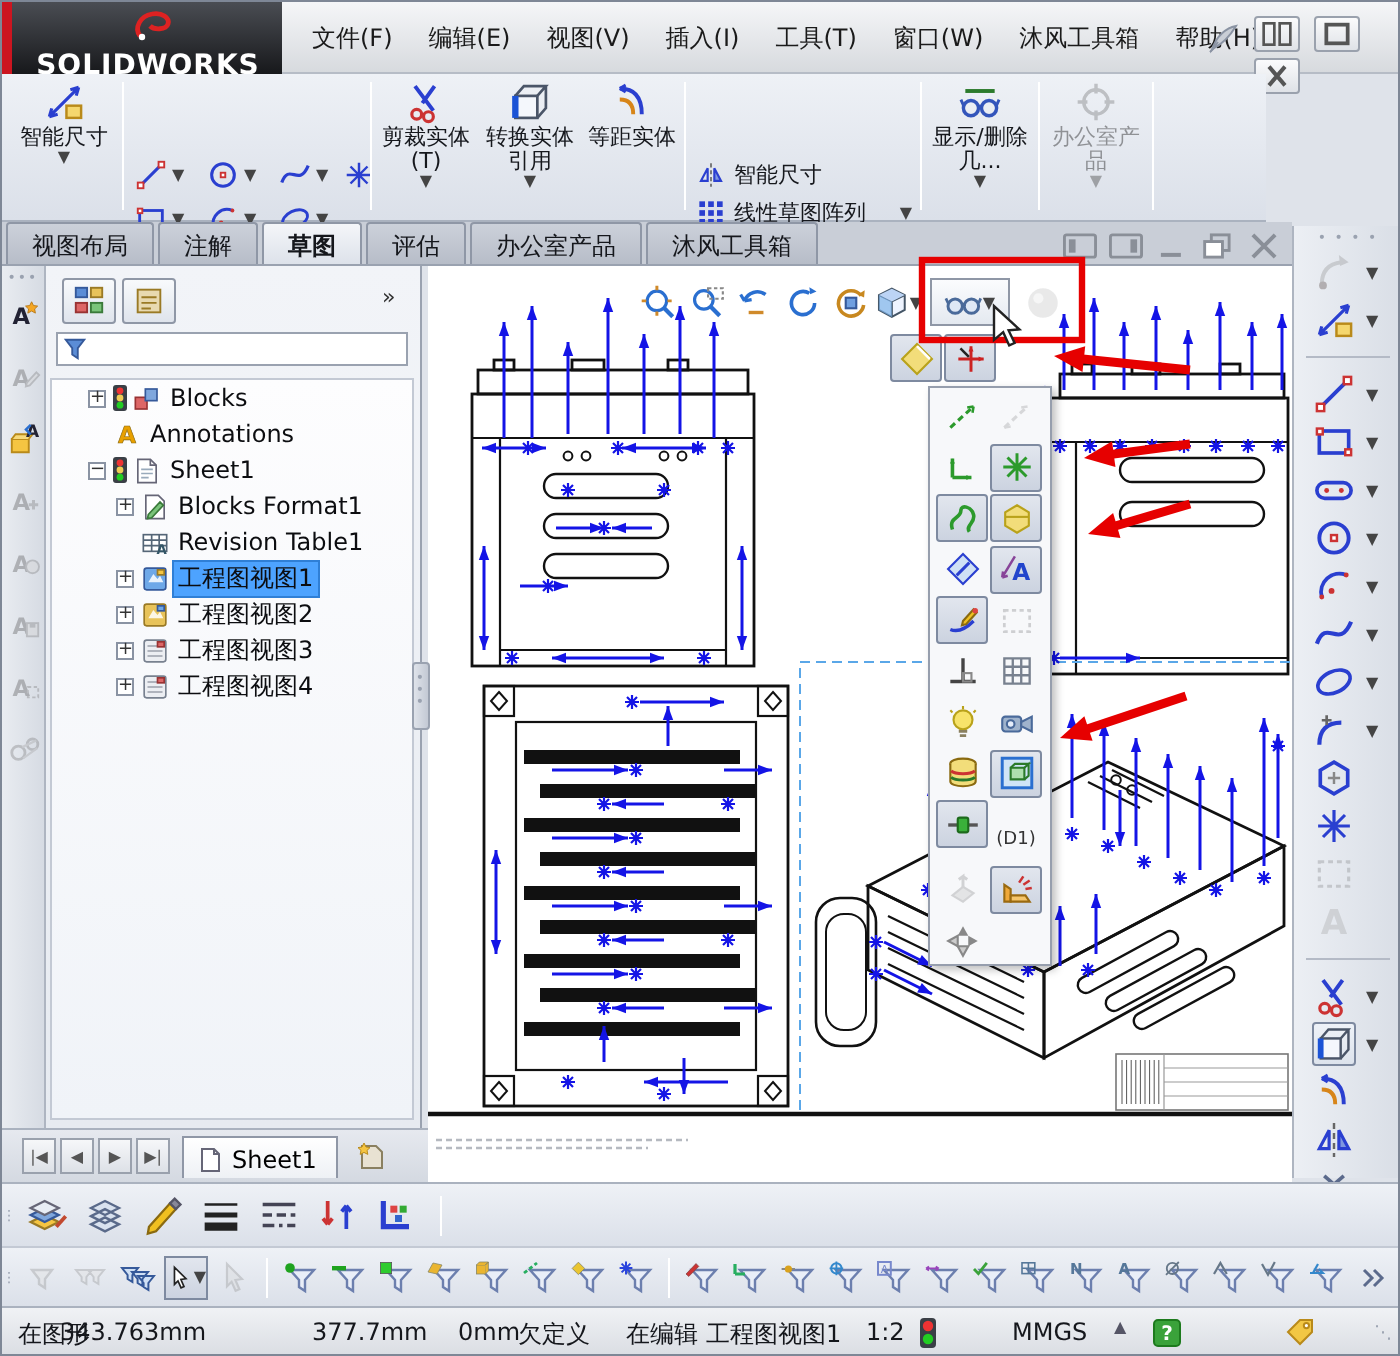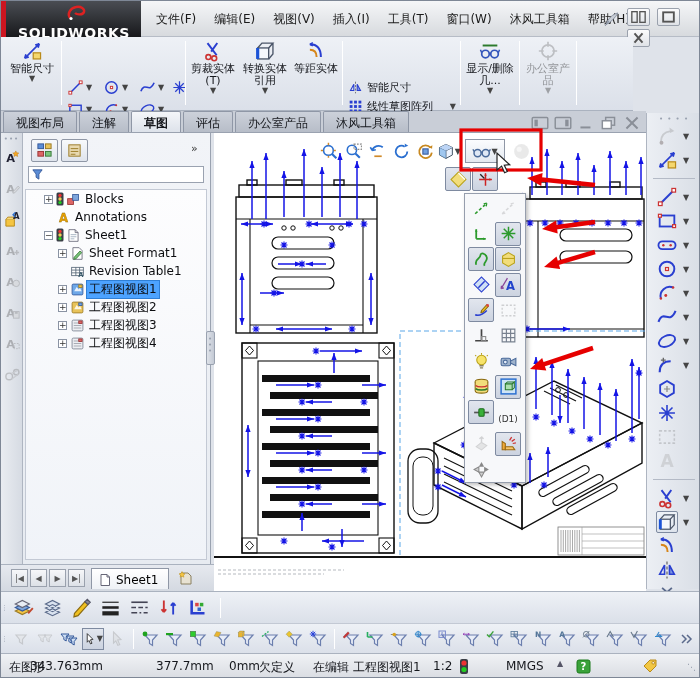--- a/index.html
+++ b/index.html
@@ -486,21 +486,21 @@
           <span class="" style="padding:0 2px">Sheet1</span>
         </div>
         <div class="trow" style="padding-left: 32px;">
           <span class="texp ">+</span>
           <span class="icn" style="width:15px;height:15px;">
             <svg viewBox="0 0 18 18">
               <path d="M3.5 2 H11 L14.5 5.5 V16 H3.5 Z" fill="#fff" stroke="#667"></path>
               <path d="M5 13.5 L12 6 l2 2 -7 7.5 -2.5.5 Z" fill="#7ac47a" stroke="#3a7a3a"></path>
             </svg>
           </span>
-          <span class="" style="padding:0 2px">Sheet Format1</span>
+          <span class="" style="padding:0 2px">Blocks Format1</span>
         </div>
         <div class="trow" style="padding-left: 32px;">
           <span class="texp none"></span>
           <span class="icn" style="width:15px;height:15px;">
             <svg viewBox="0 0 18 18">
               <rect x="2" y="4" width="14" height="10" fill="#fff" stroke="#567"></rect>
               <path d="M2 7.3 H16 M2 10.6 H16 M7 4 V14 M11.5 4 V14" stroke="#567"></path>
               <text x="13" y="15.5" font-size="8" font-weight="bold" fill="#356" text-anchor="middle">A</text>
             </svg>
           </span>

